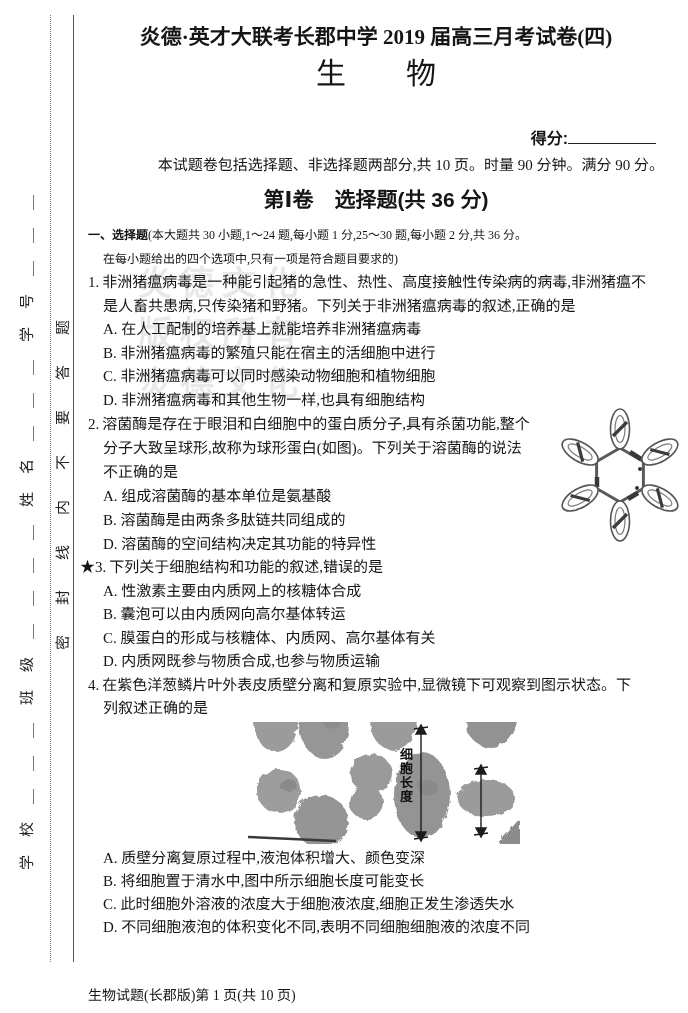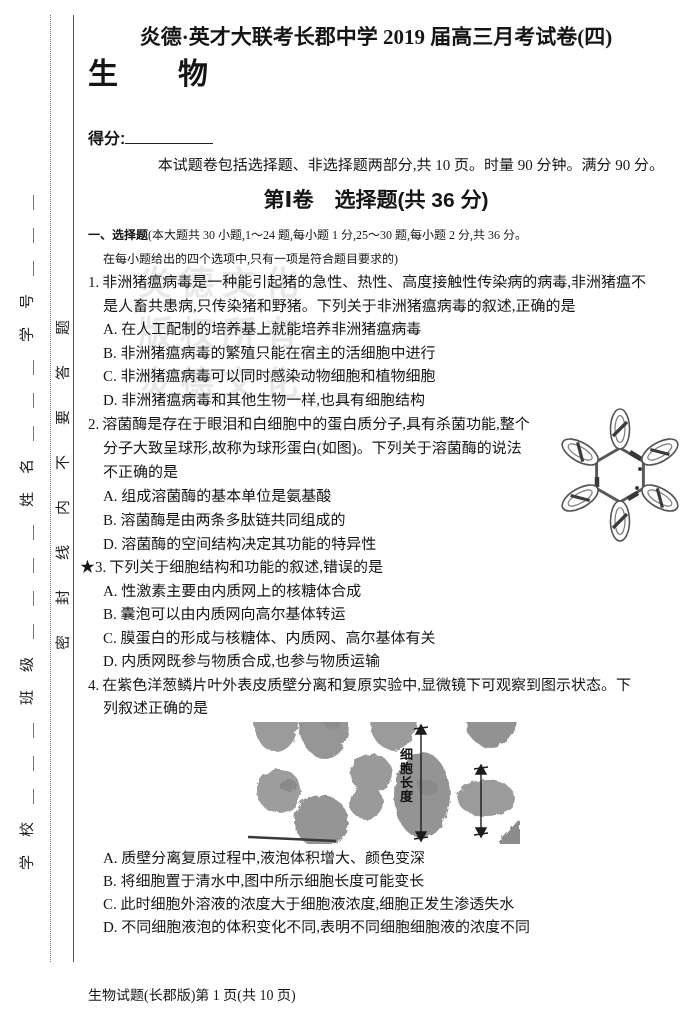--- a/index.html
+++ b/index.html
@@ -22,22 +22,22 @@
   
   .watermark{position:absolute;left:138px;top:258px;z-index:0;color:rgba(110,110,110,0.16);
         font-size:34px;font-weight:700;letter-spacing:8px;line-height:50px;
         font-family:"Liberation Sans","DejaVu Sans",sans-serif;}
 
   
   .content{position:absolute;left:88px;top:0;width:576px;z-index:1;}
   .exam-title{padding-top:22px;text-align:center;font-size:21px;font-weight:700;
         line-height:30px;white-space:nowrap;}
   .exam-title .brand{font-weight:900;}
-  .subject-title{font-size:30px;font-weight:700;line-height:44px;}
-  .score-row{margin-top:32px;text-align:left;padding-right:8px;font-size:16px;
+  .subject-title{text-align:center;font-size:30px;font-weight:400;line-height:44px;}
+  .score-row{margin-top:32px;text-align:right;padding-right:8px;font-size:16px;
         font-weight:700;line-height:22px;}
   .score-blank{display:inline-block;width:88px;height:15px;border-bottom:1.5px solid #222;}
   .intro{margin-top:4px;font-size:15px;line-height:23px;text-indent:2em;text-align:right;}
   .section-title{margin-top:10px;text-align:center;font-size:21px;font-weight:700;line-height:26px;}
   .directions{margin-top:10px;font-size:12px;line-height:24px;}
   .directions .lead{font-weight:700;}
   .directions .l2{padding-left:15px;}
 
   .question{font-size:15px;position:relative;}
   .q1,.q3{line-height:23.5px;}

